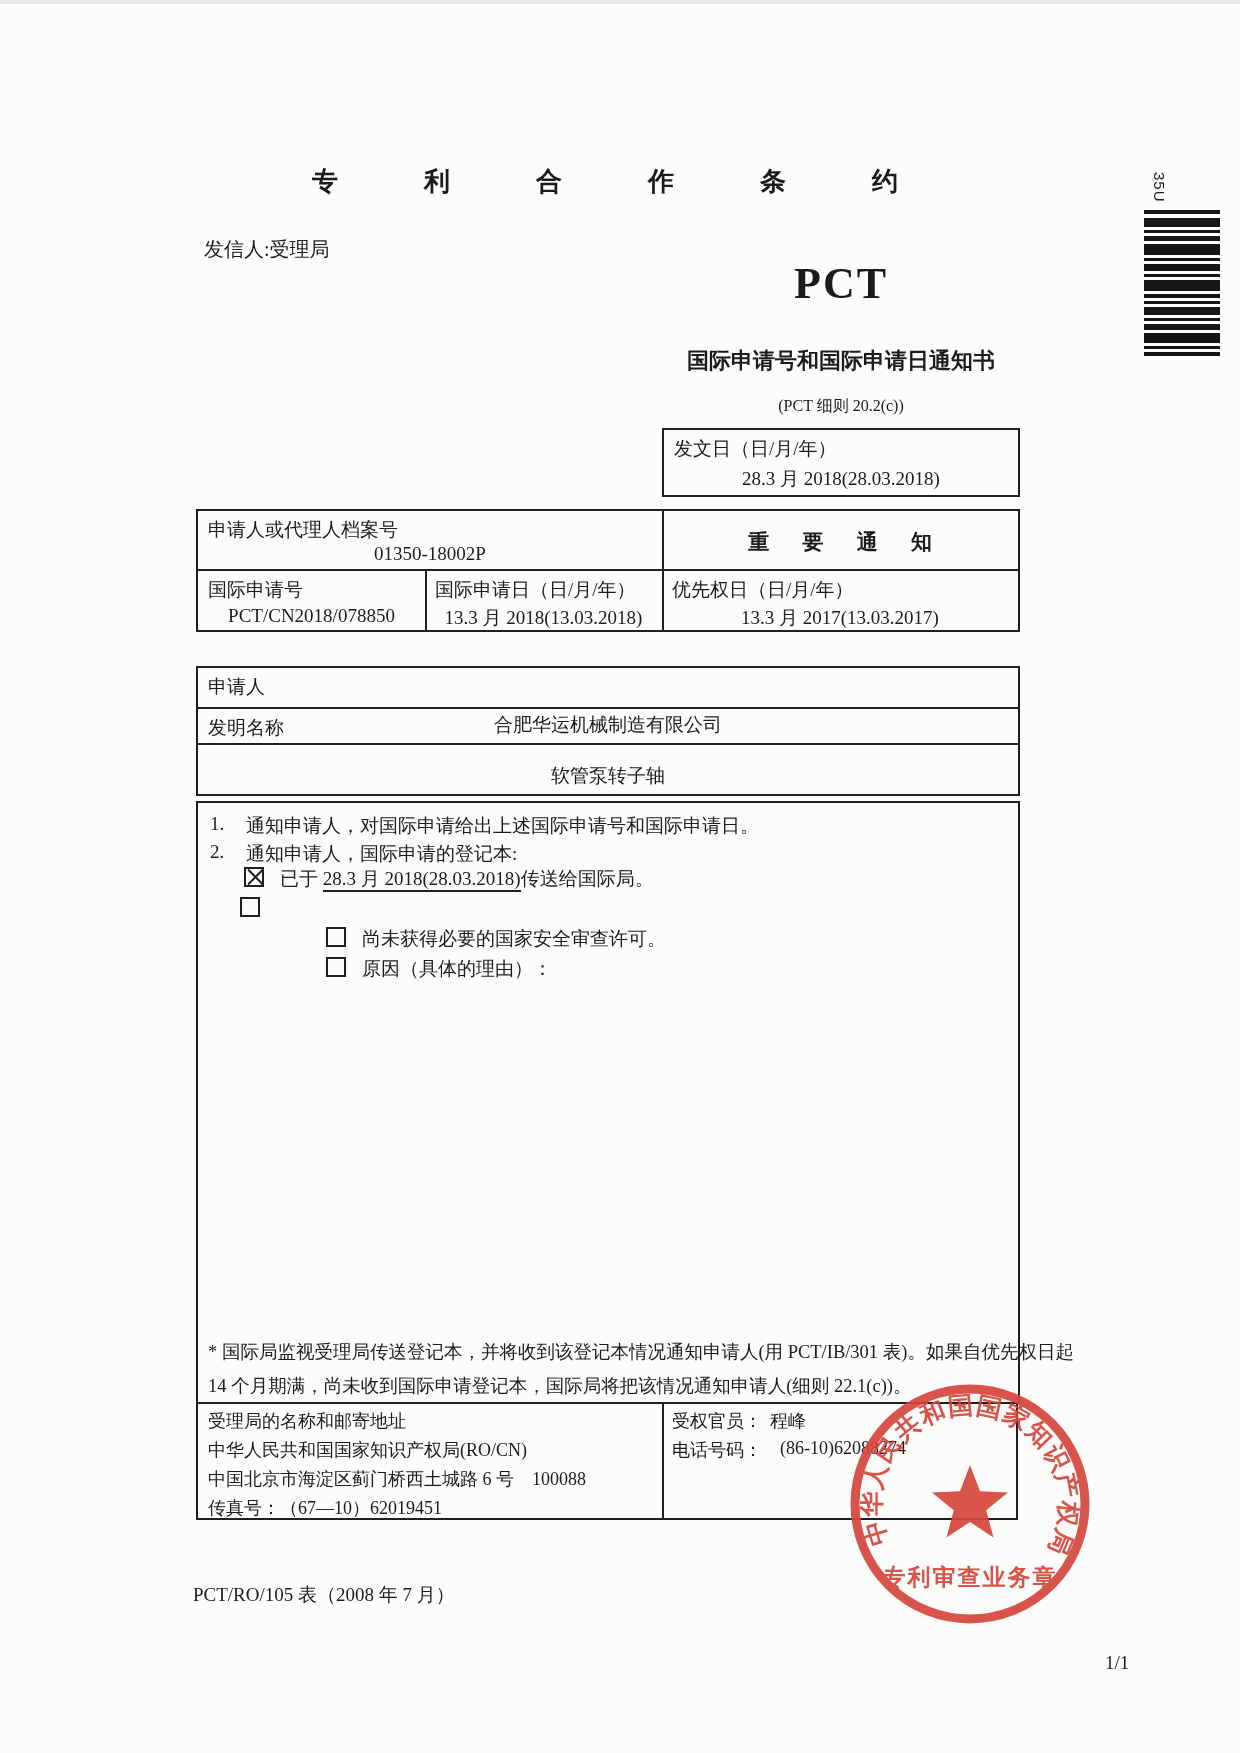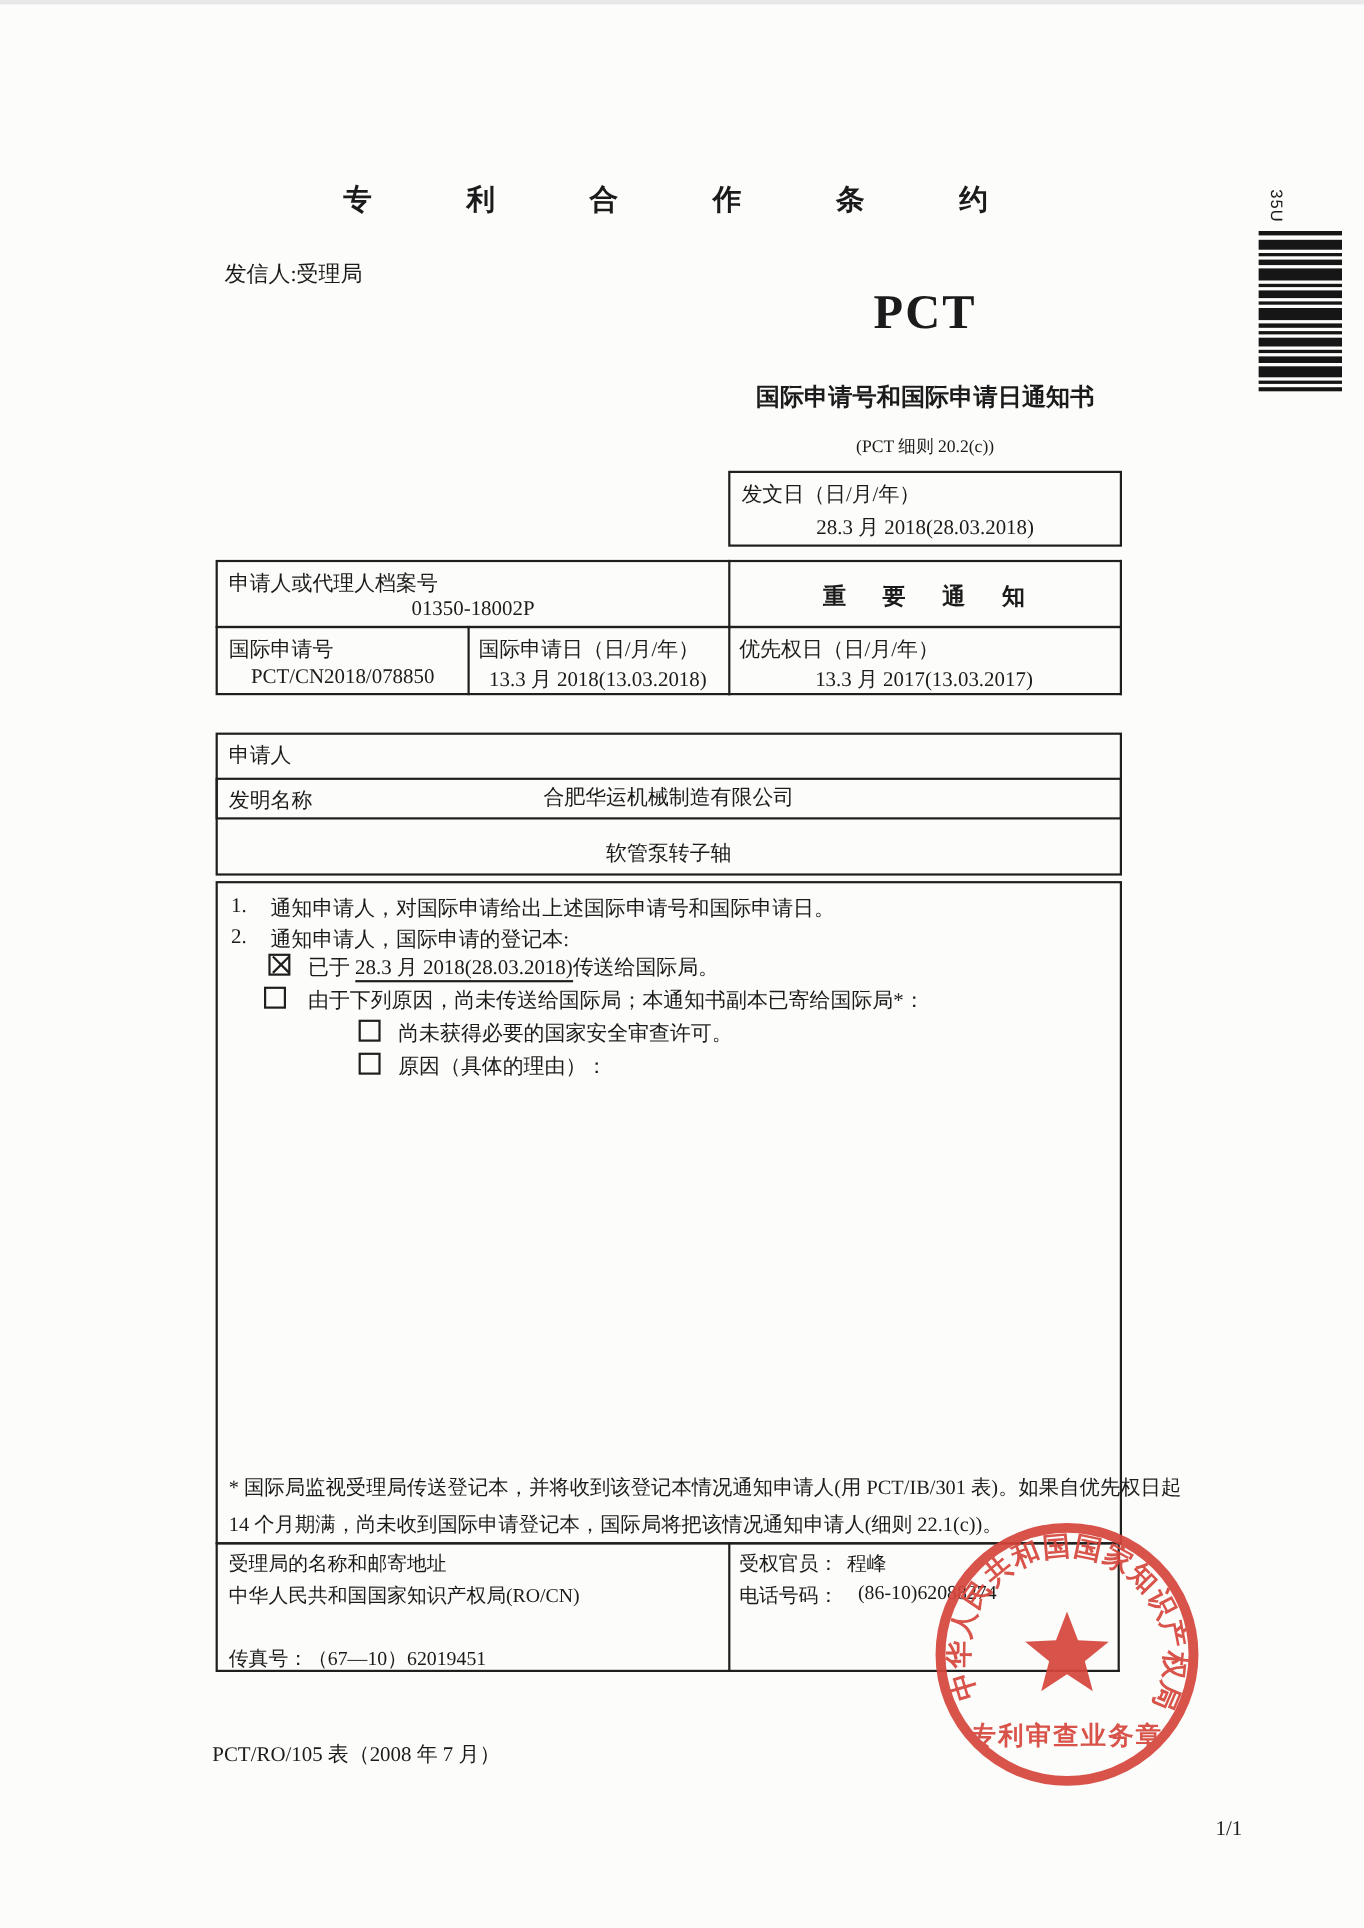--- a/index.html
+++ b/index.html
@@ -126,35 +126,35 @@
     <div class="item-no" style="left:12px;top:10px;">1.</div>
     <div class="item-text" style="left:48px;top:10px;">通知申请人，对国际申请给出上述国际申请号和国际申请日。</div>
 
     <div class="item-no" style="left:12px;top:38px;">2.</div>
     <div class="item-text" style="left:48px;top:38px;">通知申请人，国际申请的登记本:</div>
 
     <div class="checkbox checked" style="left:46px;top:64px;"></div>
     <div class="item-text" style="left:82px;top:63px;"><span>已于</span> <span class="ul">28.3 月 2018(28.03.2018)</span><span>传送给国际局。</span></div>
 
     <div class="checkbox" style="left:42px;top:94px;"></div>
-    <div class="item-text" style="left:82px;top:93px;">由于下列原因，尚未传送给国际局；本通知书副本已寄给国际局*：</div>
 
     <div class="checkbox" style="left:128px;top:124px;"></div>
     <div class="item-text" style="left:164px;top:123px;">尚未获得必要的国家安全审查许可。</div>
 
     <div class="checkbox" style="left:128px;top:154px;"></div>
     <div class="item-text" style="left:164px;top:153px;">原因（具体的理由）：</div>
 
     <div class="foot-line" style="left:10px;top:536px;">* 国际局监视受理局传送登记本，并将收到该登记本情况通知申请人(用 PCT/IB/301 表)。如果自优先权日起</div>
     <div class="foot-line" style="left:10px;top:570px;">14 个月期满，尚未收到国际申请登记本，国际局将把该情况通知申请人(细则 22.1(c))。</div>
   </div>
 
   <div class="box" style="left:196px;top:1398px;width:468px;height:118px;">
     <div class="abs small-note" style="left:10px;top:5px;">受理局的名称和邮寄地址</div>
     <div class="abs small-note" style="left:10px;top:34px;">中华人民共和国国家知识产权局(RO/CN)</div>
+    <div class="abs small-note" style="left:10px;top:63px;">中国北京市海淀区蓟门桥西土城路 6 号　100088</div>
     <div class="abs small-note" style="left:10px;top:92px;">传真号：（67—10）62019451</div>
   </div>
   <div class="box" style="left:662px;top:1398px;width:356px;height:118px;border-left:none;">
     <div class="abs small-note" style="left:10px;top:5px;">受权官员：</div>
     <div class="abs small-note" style="left:108px;top:5px;">程峰</div>
     <div class="abs small-note" style="left:10px;top:34px;">电话号码：</div>
     <div class="abs small-note" style="left:118px;top:34px;">(86-10)62088274</div>
   </div>
 
   <svg class="stamp-svg" style="left:838px;top:1368px;" width="264" height="264" viewBox="0 0 264 264">

